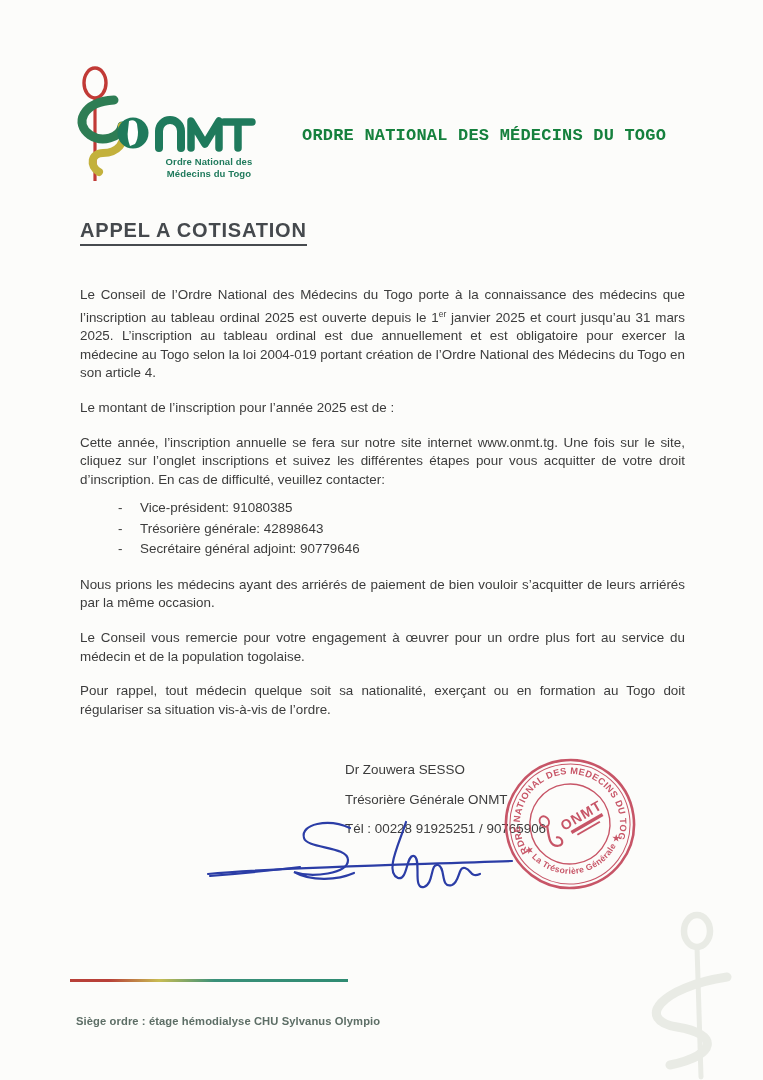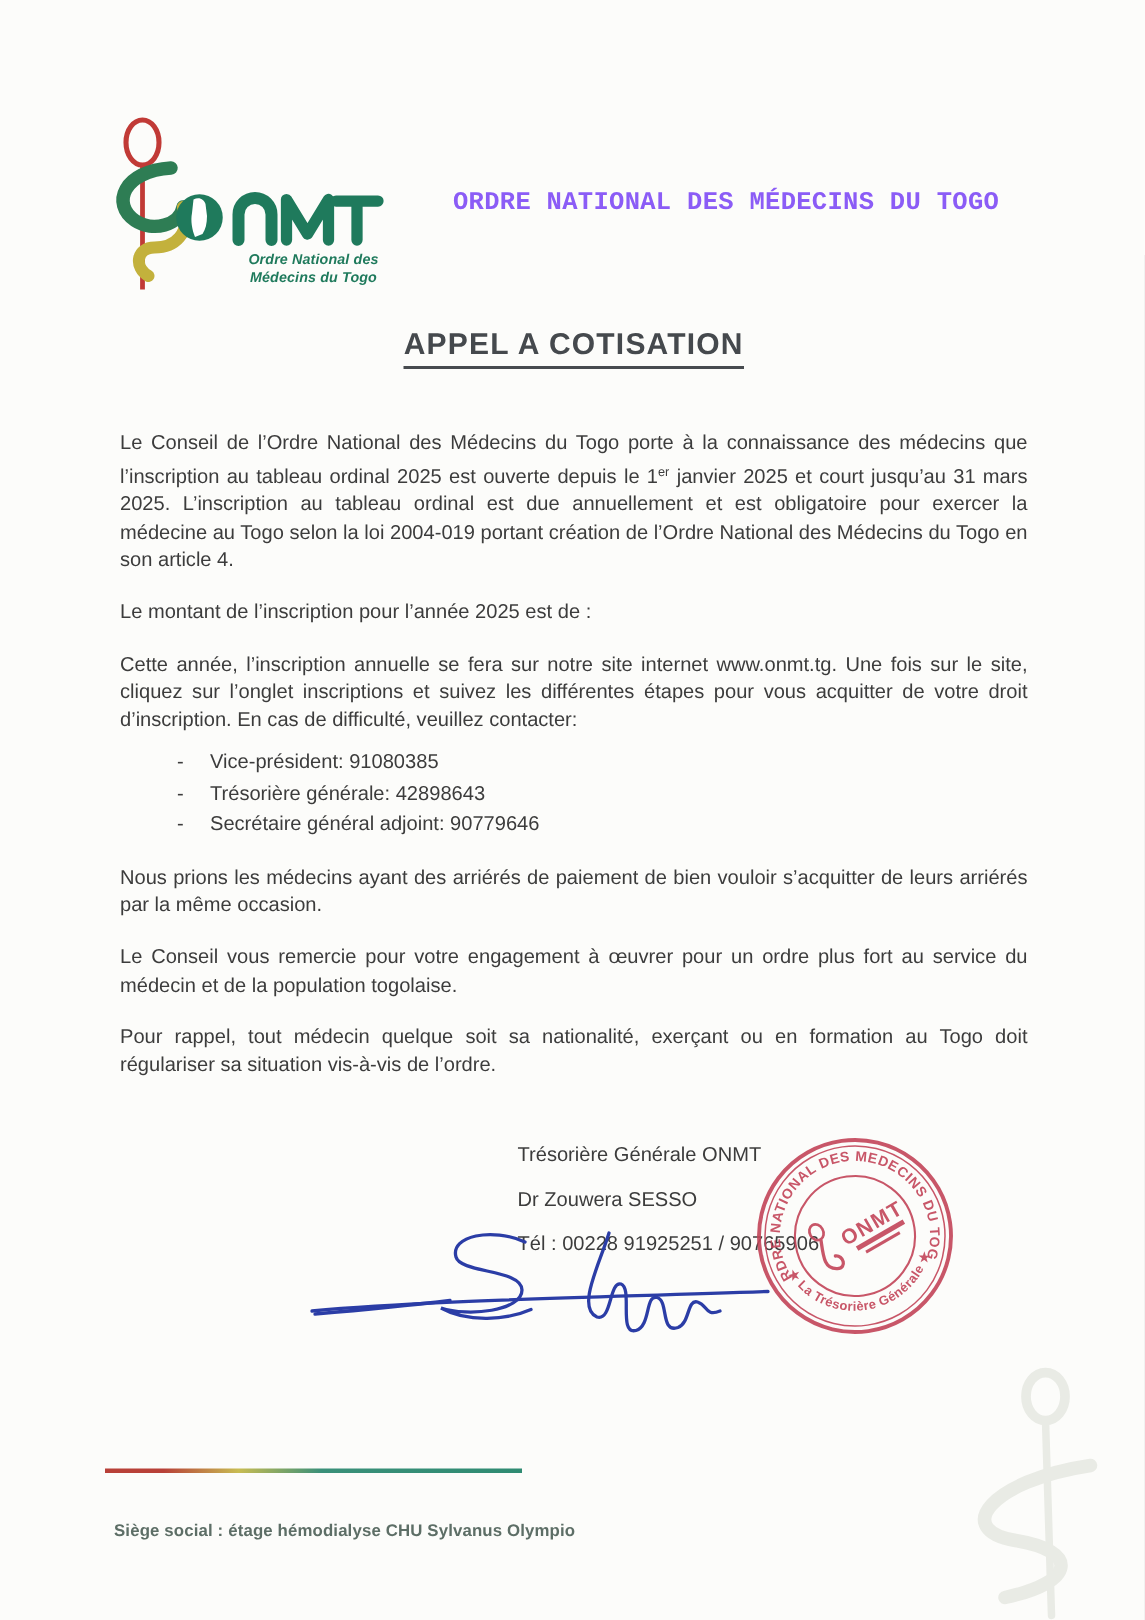--- a/index.html
+++ b/index.html
@@ -6,37 +6,36 @@
   .page{
     position:relative;
     width:763px;height:1080px;
     margin:0 auto;
     background:#fcfcfa;
     overflow:hidden;
     font-family:"Liberation Sans", sans-serif;
     color:#3c3c3c;
   }
   
-  .logo-wrap{position:absolute;left:72px;top:72px;width:190px;height:130px;font-style:italic;}
+  .logo-wrap{position:absolute;left:72px;top:60px;width:190px;height:130px;}
   .logo-svg{position:absolute;left:0;top:0;}
   .logo-caption{
     position:absolute;left:62px;top:96px;width:150px;
     text-align:center;color:#1f7a5c;font-weight:bold;
     font-size:9.5px;line-height:12px;letter-spacing:.1px;
   }
   .org-title{
     position:absolute;left:302px;top:126px;
     font-family:"Liberation Mono", monospace;
     font-weight:bold;font-size:17px;letter-spacing:.2px;
-    color:#8b5cf6;white-space:nowrap;
+    color:#15803d;white-space:nowrap;
   }
   
   .doc-title{
     position:absolute;left:80px;top:219px;width:605px;
-    text-align:center;
   }
   .doc-title span{
     display:inline-block;
     font-size:20px;font-weight:bold;letter-spacing:.8px;
     color:#45494d;
     border-bottom:2.5px solid #474b4f;
     padding-bottom:2px;
   }
   
   .body{
@@ -126,22 +125,22 @@
         <span>Secrétaire général adjoint: 90779646</span>
       </div>
     </div>
 
     <p>Nous prions les médecins ayant des arriérés de paiement de bien vouloir s’acquitter de leurs arriérés par la même occasion.</p>
     <p>Le Conseil vous remercie pour votre engagement à œuvrer pour un ordre plus fort au service du médecin et de la population togolaise.</p>
     <p>Pour rappel, tout médecin quelque soit sa nationalité, exerçant ou en formation au Togo doit régulariser sa situation vis-à-vis de l’ordre.</p>
   </div>
 
   <div class="sig-block">
+    <div>Dr Zouwera SESSO</div>
     <div>Trésorière Générale ONMT</div>
-    <div>Dr Zouwera SESSO</div>
     <div>Tél : 00228 91925251 / 90765906</div>
   </div>
 
   <svg class="sig-svg" width="320" height="82" viewBox="0 0 320 82">
     <g fill="none" stroke="#2b3da6" stroke-width="2.2" stroke-linecap="round">
       <path d="M 8,58 C 80,51 200,49 312,45"></path>
       <path d="M 10,60 C 45,57 75,54 100,51"></path>
       <path d="M 150,12 C 128,2 100,8 104,22 C 107,33 148,30 148,44 C 148,58 112,62 94,56 C 112,66 138,64 154,57"></path>
       <path d="M 206,6 C 200,26 184,56 198,62 C 208,65 206,38 214,40 C 222,43 212,74 224,71 C 234,68 230,47 238,49 C 246,51 240,73 252,69 C 260,66 258,50 265,52 C 272,54 270,62 280,58"></path>
     </g>
@@ -167,21 +166,21 @@
         <path d="M 52,64 C 48,74 44,82 52,86 C 58,89 60,80 55,78" fill="none" stroke="#c24458" stroke-width="2.2" stroke-linecap="round"></path>
         <text x="87" y="76" text-anchor="middle" fill="#c24458" font-size="14" font-weight="bold" letter-spacing="1" font-family="Liberation Sans, sans-serif">ONMT</text>
         <path d="M 70,81 L 106,81" stroke="#c24458" stroke-width="3.4"></path>
         <path d="M 74,86 L 100,86" stroke="#c24458" stroke-width="2"></path>
       </g>
     </g>
   </svg>
 
   <div class="footer-rule"></div>
   <div class="footer">
-    <div>Siège social : étage hémodialyse CHU Sylvanus Olympio</div>
+    <div>Siège ordre : étage hémodialyse CHU Sylvanus Olympio</div>
     
     
   </div>
 
   <svg class="watermark" width="150" height="175" viewBox="0 0 150 175">
     <g fill="none" stroke="#e9ebe5" stroke-linecap="round">
       <ellipse cx="92" cy="26" rx="13" ry="16" stroke-width="6.5"></ellipse>
       <line x1="92" y1="42" x2="96" y2="172" stroke-width="5"></line>
       <path d="M 122,72 C 55,82 30,115 72,122 C 115,129 112,150 65,160" stroke-width="9"></path>
     </g>

